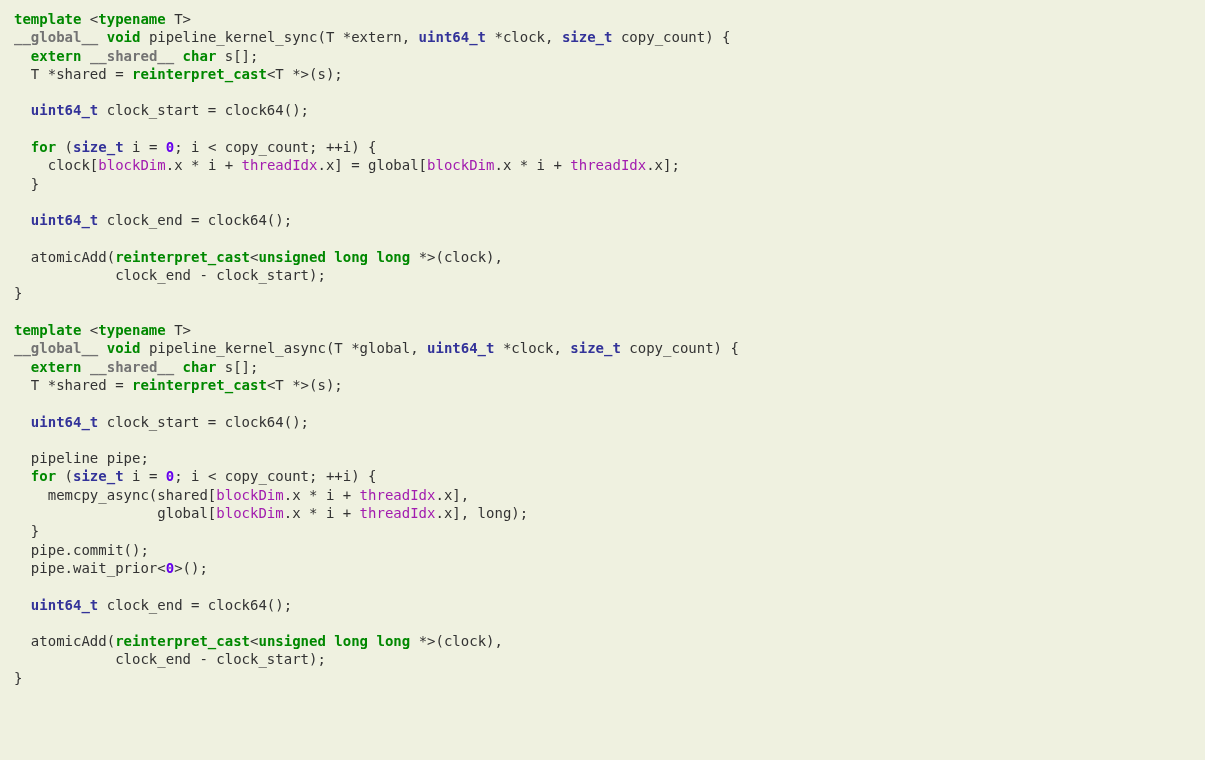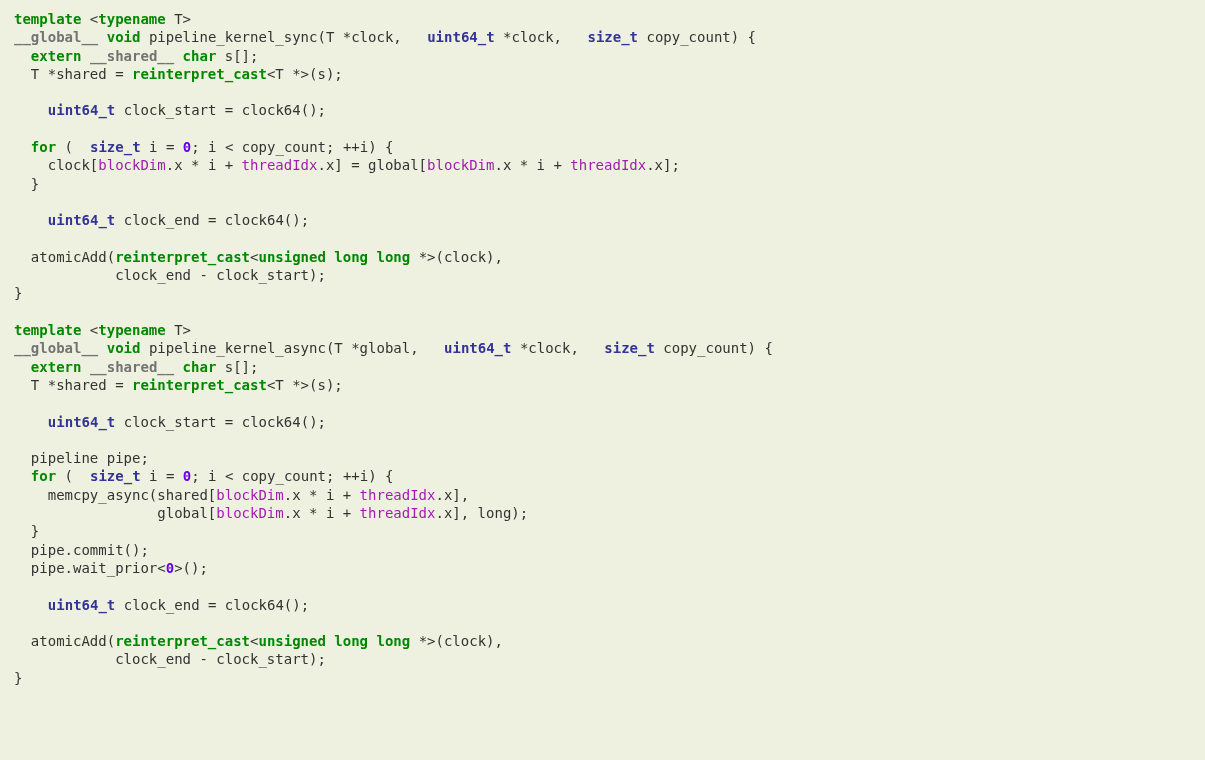--- a/index.html
+++ b/index.html
@@ -13,29 +13,29 @@
     line-height: 18.3px;
     color: #333333;
     overflow: hidden;
   }
   .code-block {
     padding: 10px 14px;
     white-space: pre;
   }         
   .kw-b { color: #008800; font-weight: bold; }         
   .glob-b { color: #737373; font-weight: bold; }
-  .type { color: #333399; font-weight: bold; margin-left: 17px; } 
+  .type { color: #333399; font-weight: bold; } 
   .num  { color: #6600ee; font-weight: bold; } 
   .builtin { color: #a21caf; }
 </style>
 </head>
 <body>
 
 <div class="code-block"><span class="kw-b">template</span><span> &lt;</span><span class="kw-b">typename</span><span> T&gt;</span>
-<span class="glob-b">__global__</span><span> </span><span class="kw-b">void</span><span> pipeline_kernel_sync(T *clock, </span><span class="type">uint64_t</span><span> *clock, </span><span class="type">size_t</span><span> copy_count) {</span>
+<span class="glob-b">__global__</span><span> </span><span class="kw-b">void</span><span> pipeline_kernel_sync(T *extern, </span><span class="type">uint64_t</span><span> *clock, </span><span class="type">size_t</span><span> copy_count) {</span>
 <span>  </span><span class="kw-b">extern</span><span> </span><span class="glob-b">__shared__</span><span> </span><span class="kw-b">char</span><span> s[];</span>
 <span>  T *shared = </span><span class="kw-b">reinterpret_cast</span><span>&lt;T *&gt;(s);</span>
 <span></span>
 <span>  </span><span class="type">uint64_t</span><span> clock_start = clock64();</span>
 <span></span>
 <span>  </span><span class="kw-b">for</span><span> (</span><span class="type">size_t</span><span> i = </span><span class="num">0</span><span>; i &lt; copy_count; ++i) {</span>
 <span>    clock[</span><span class="builtin">blockDim</span><span>.x * i + </span><span class="builtin">threadIdx</span><span>.x] = global[</span><span class="builtin">blockDim</span><span>.x * i + </span><span class="builtin">threadIdx</span><span>.x];</span>
 <span>  }</span>
 <span></span>
 <span>  </span><span class="type">uint64_t</span><span> clock_end = clock64();</span>

